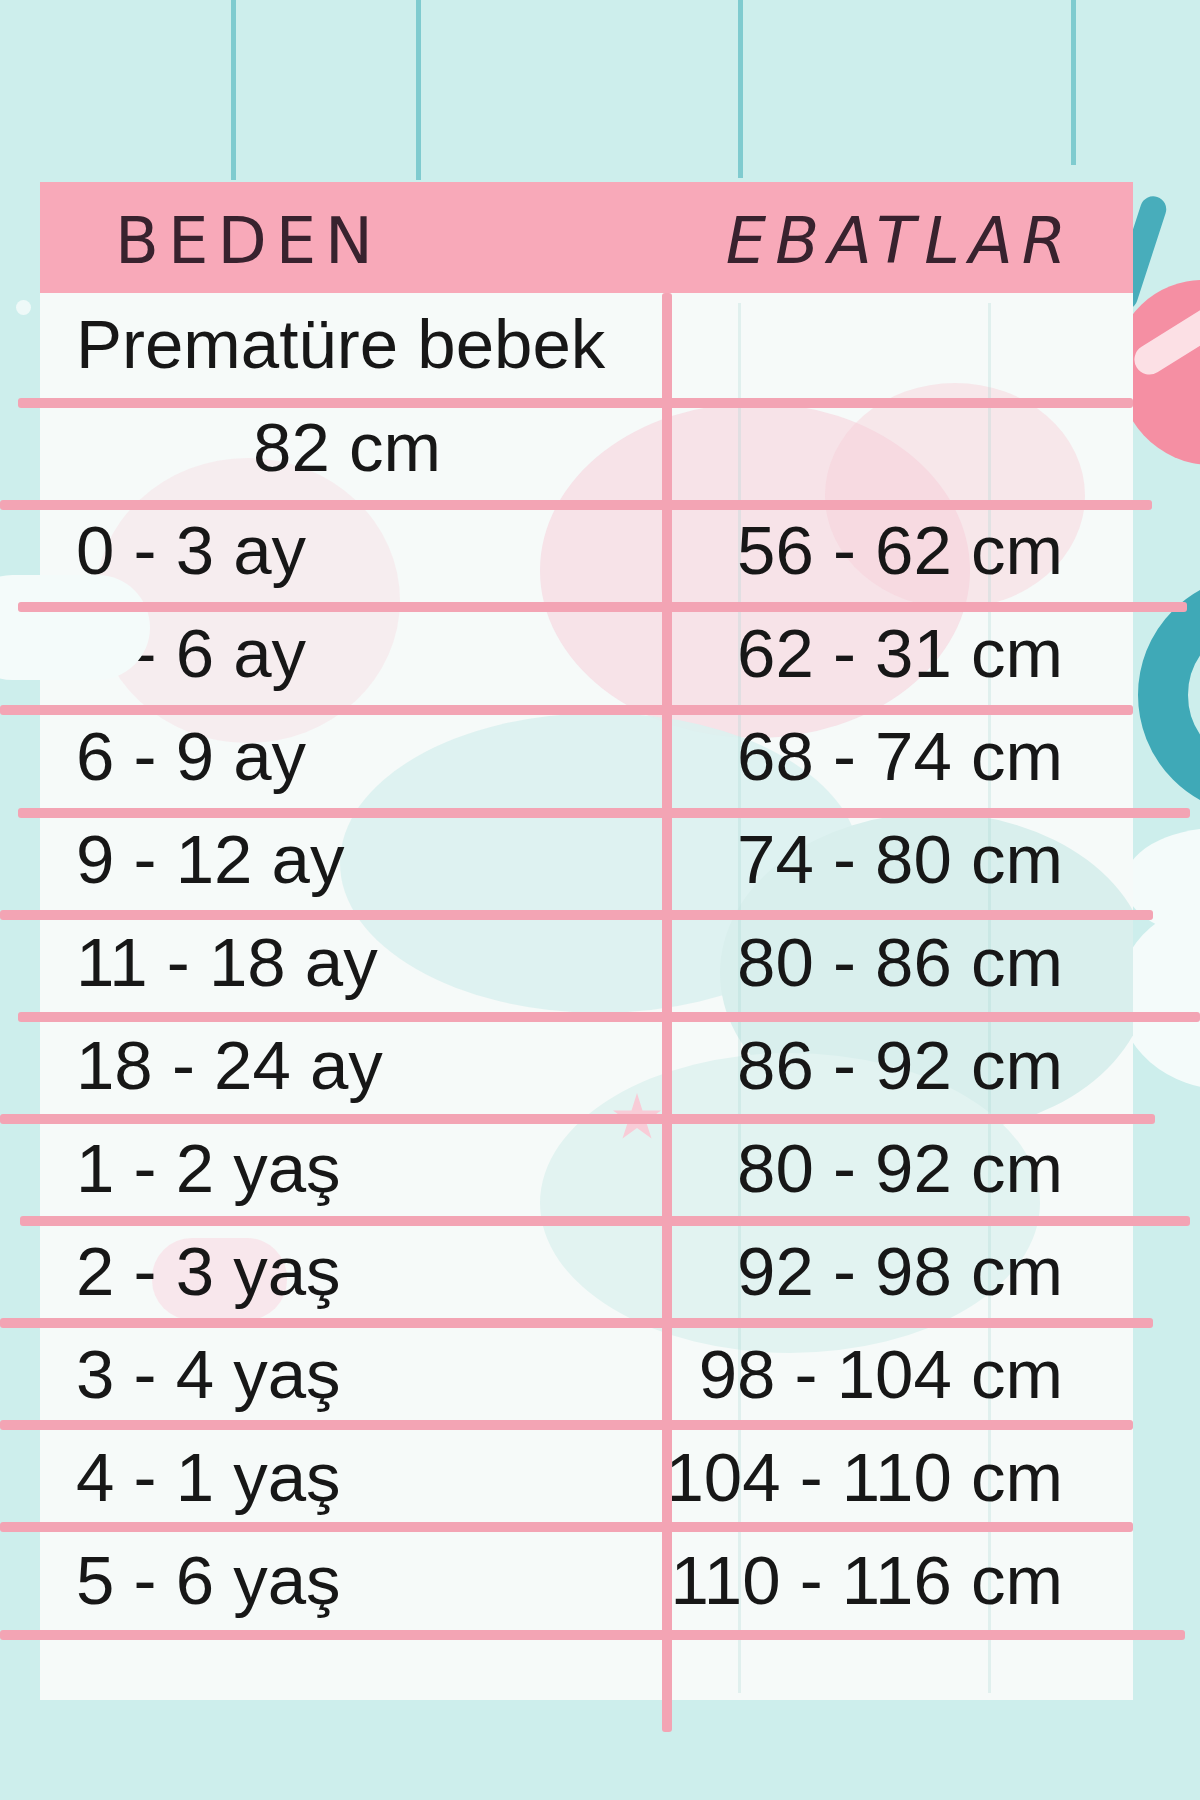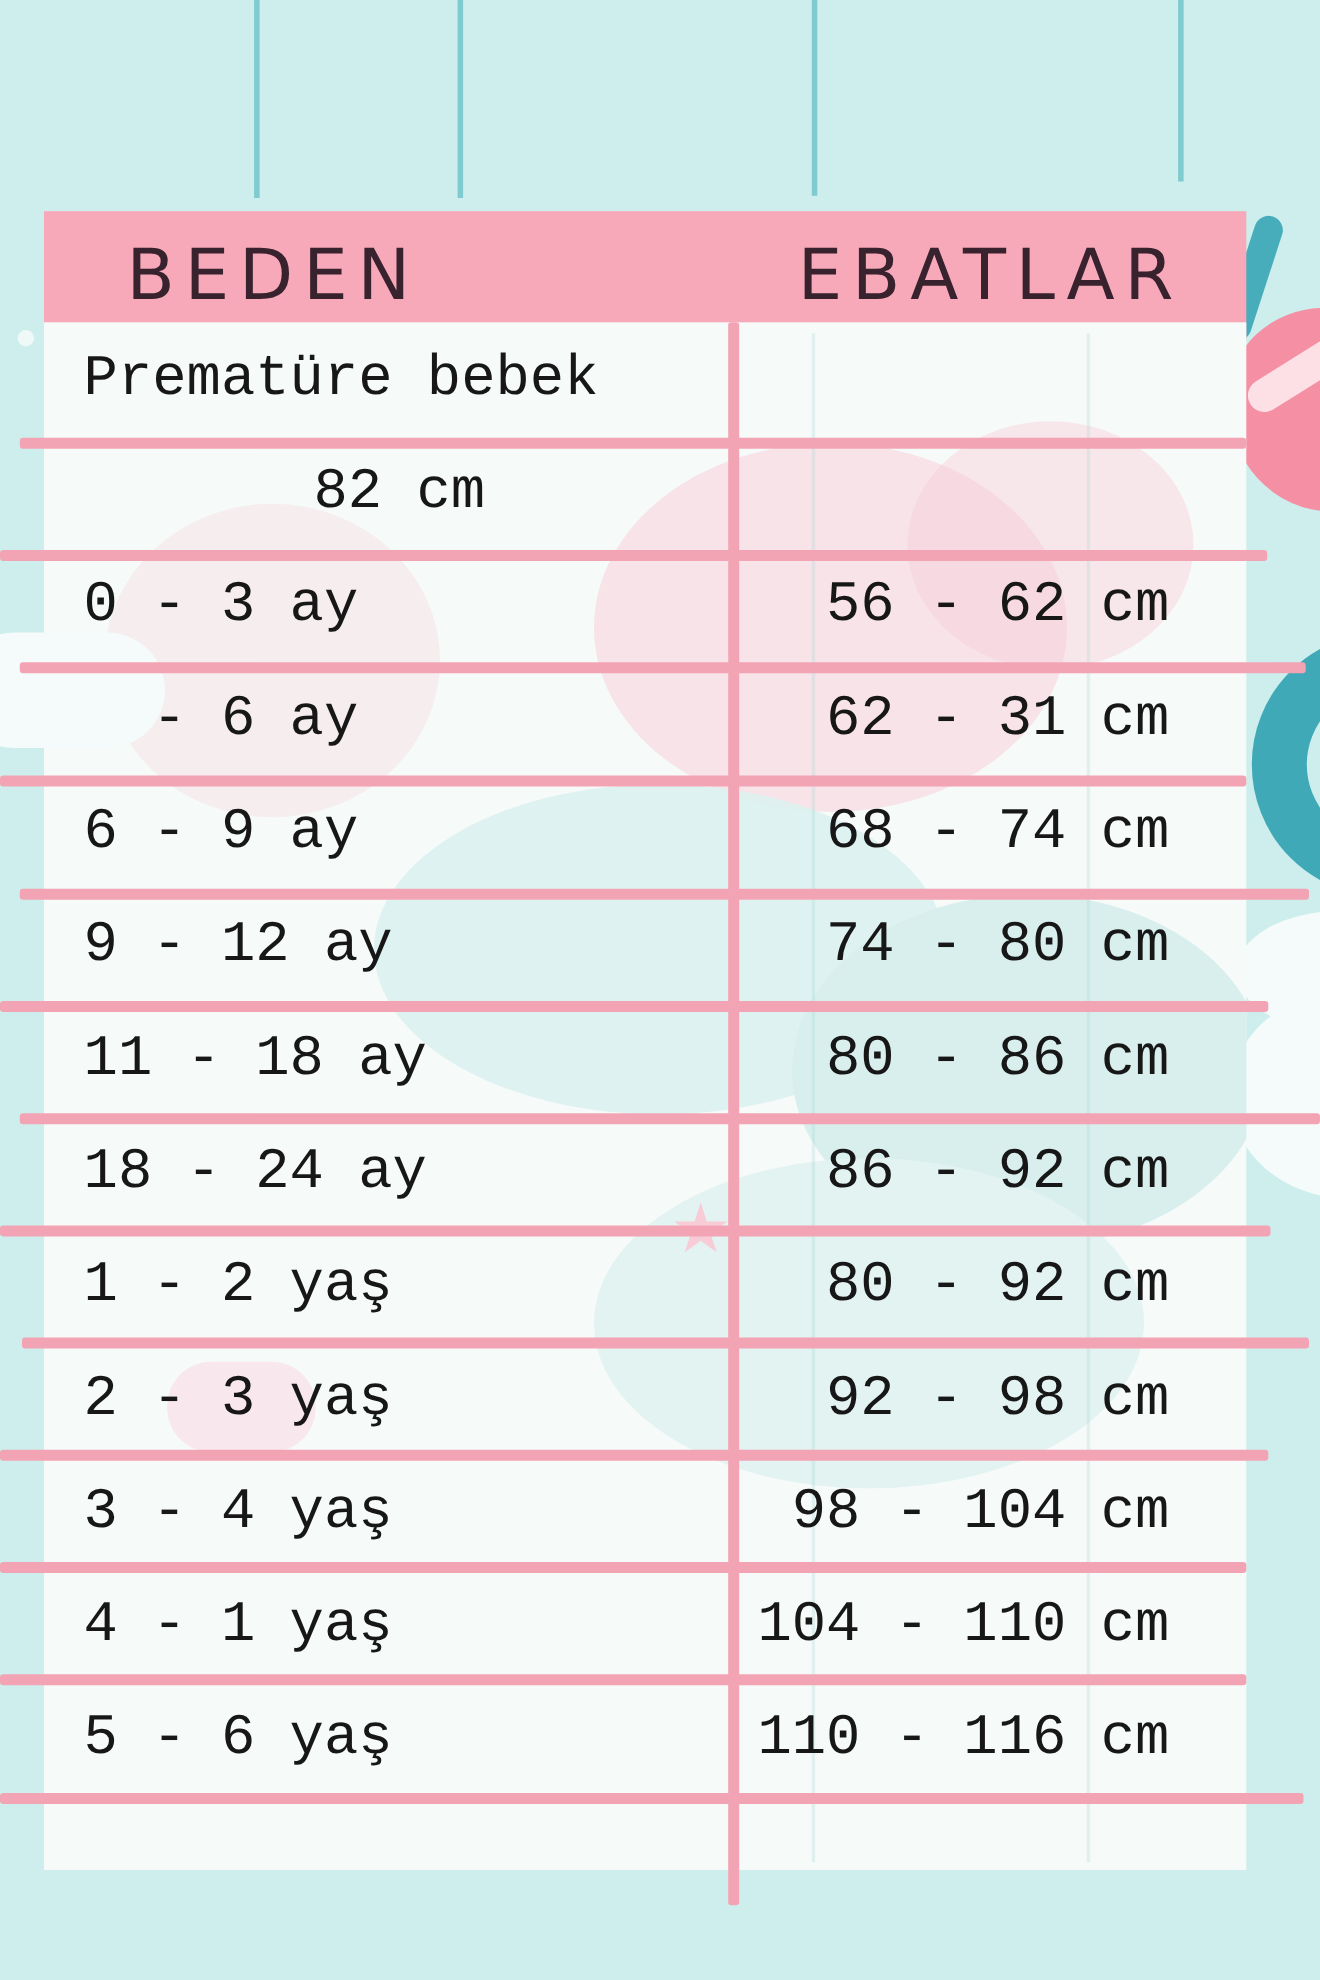--- a/index.html
+++ b/index.html
@@ -71,37 +71,37 @@
 
   
   .chart-card {
     position: absolute;
     left: 40px; top: 176px;
     width: 1093px; height: 1524px;
     z-index: 20;
   }
   .chart-header {
     position: absolute;
-    left: 0; top: 16px;
+    left: 0; top: 6px;
     width: 100%; height: 117px;
     background: var(--header-pink, #f8a9b9);
     display: flex;
   }
   .th {
     display: flex;
     align-items: center;
     justify-content: center;
     box-sizing: border-box;
     font-size: 64px;
     letter-spacing: 9px;
     color: var(--header-text, #38222e);
     font-family: "DejaVu Sans", sans-serif;
   }
   .th.left  { width: 622px; padding-right: 205px; }
-  .th.right { width: 471px; padding-left: 6px; }
+  .th.right { width: 471px; padding-left: 6px; font-style: italic; }
 
   .chart-body {
     position: absolute;
     left: 0; top: 117px;
     width: 100%; height: 1407px;
     background: var(--row-bg, #f6faf9);
     overflow: hidden;
   }
 
   
@@ -128,24 +128,23 @@
     position: relative;
     display: flex;
     height: 103px;
     z-index: 5;
   }
   .row.partial { height: 68px; }
   .cell {
     display: flex;
     align-items: center;
     box-sizing: border-box;
-    font-size: 52px;
+    font-size: 69px;
     color: var(--text-dark, #171717);
     white-space: nowrap;
-    font-family: Liberation Mono, monospace;
   }
   .cell.size  { width: 622px; padding-left: 36px; justify-content: flex-start; }
   .cell.range { width: 471px; padding-right: 70px; justify-content: flex-end; }
 
   
   .sep {
     position: absolute;
     height: 10px;
     background: var(--line-pink, #f3a4b4);
     border-radius: 3px;

